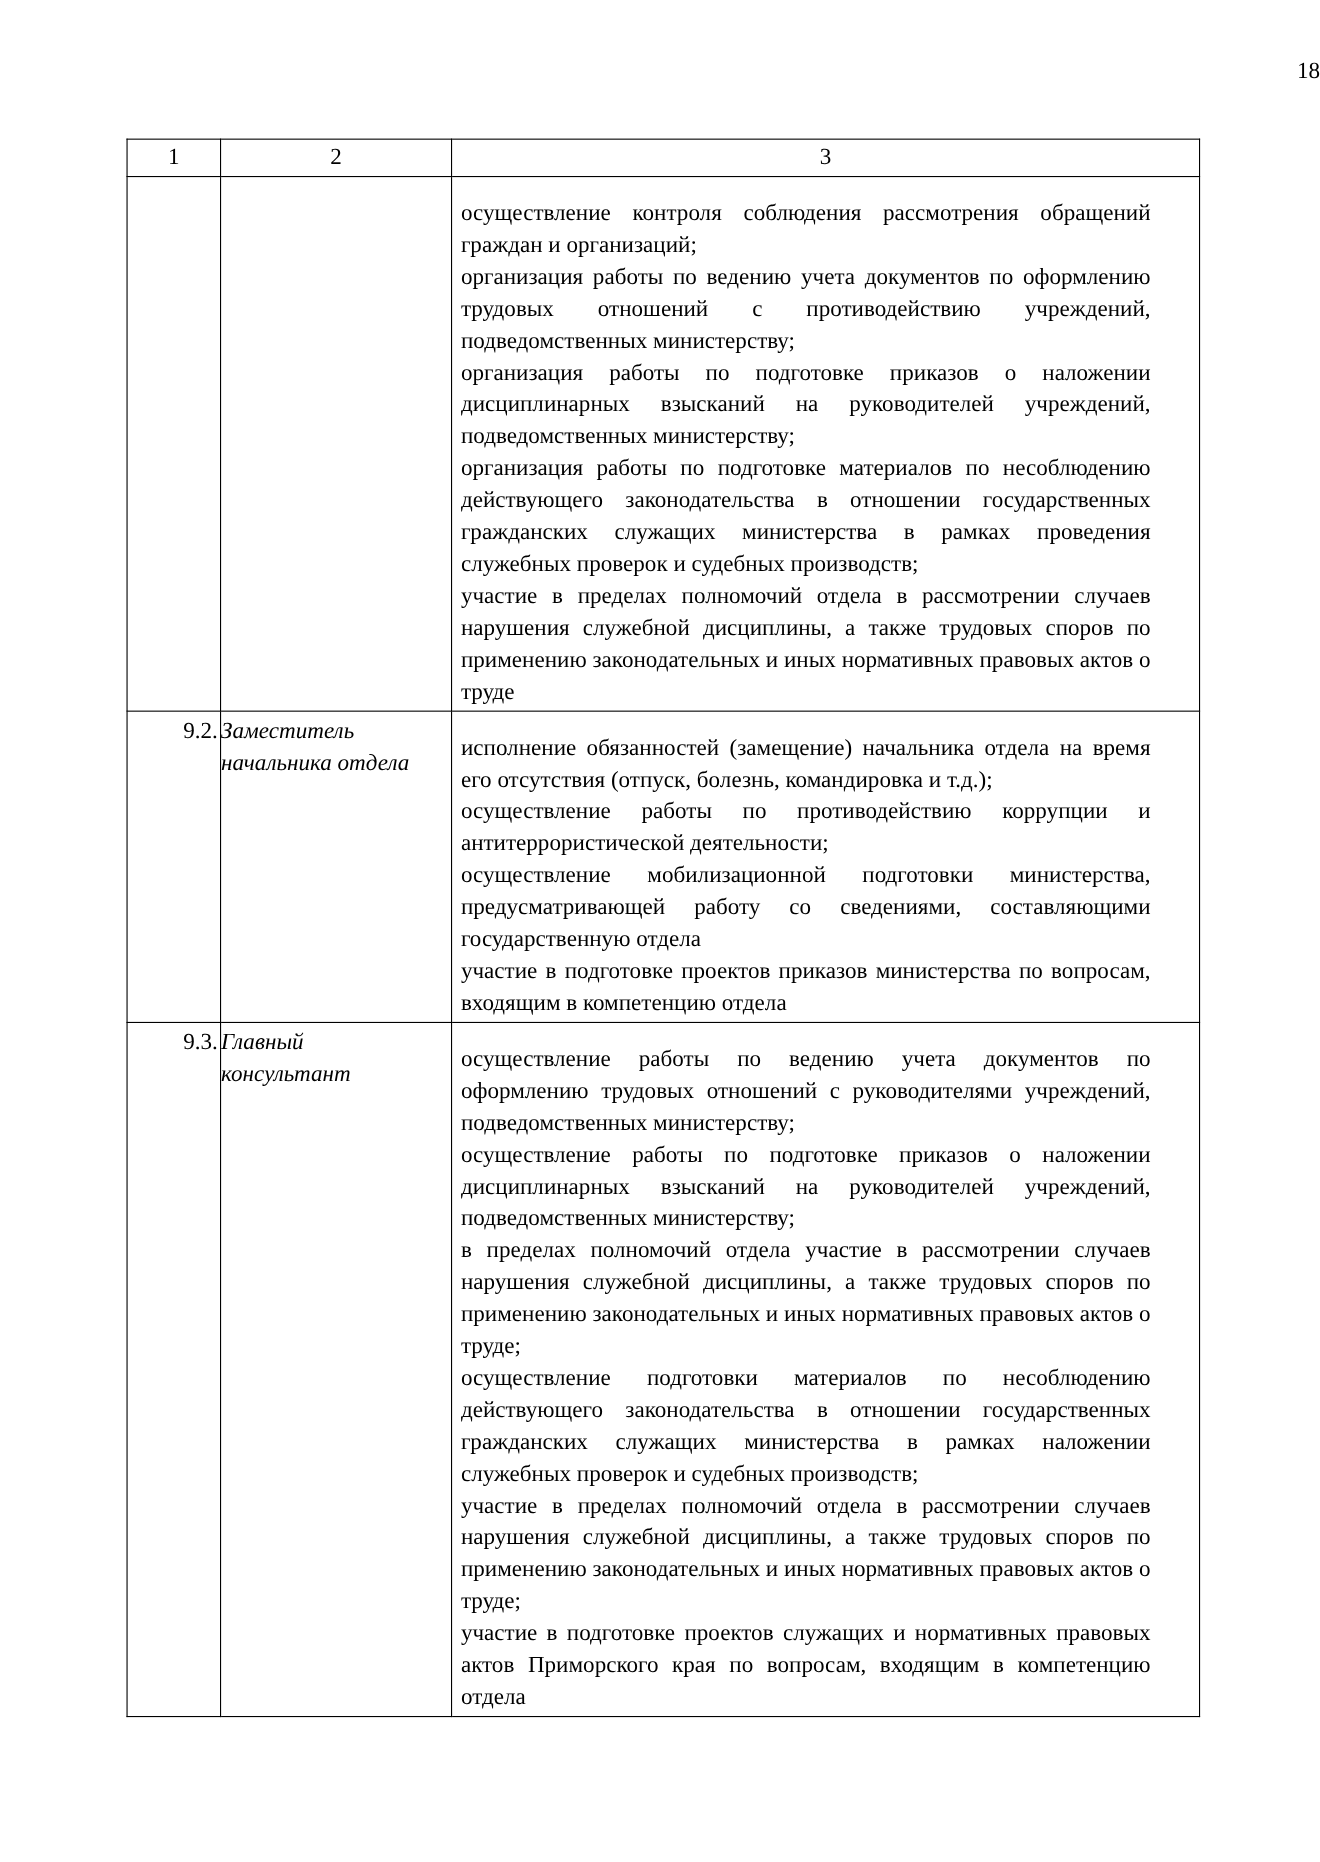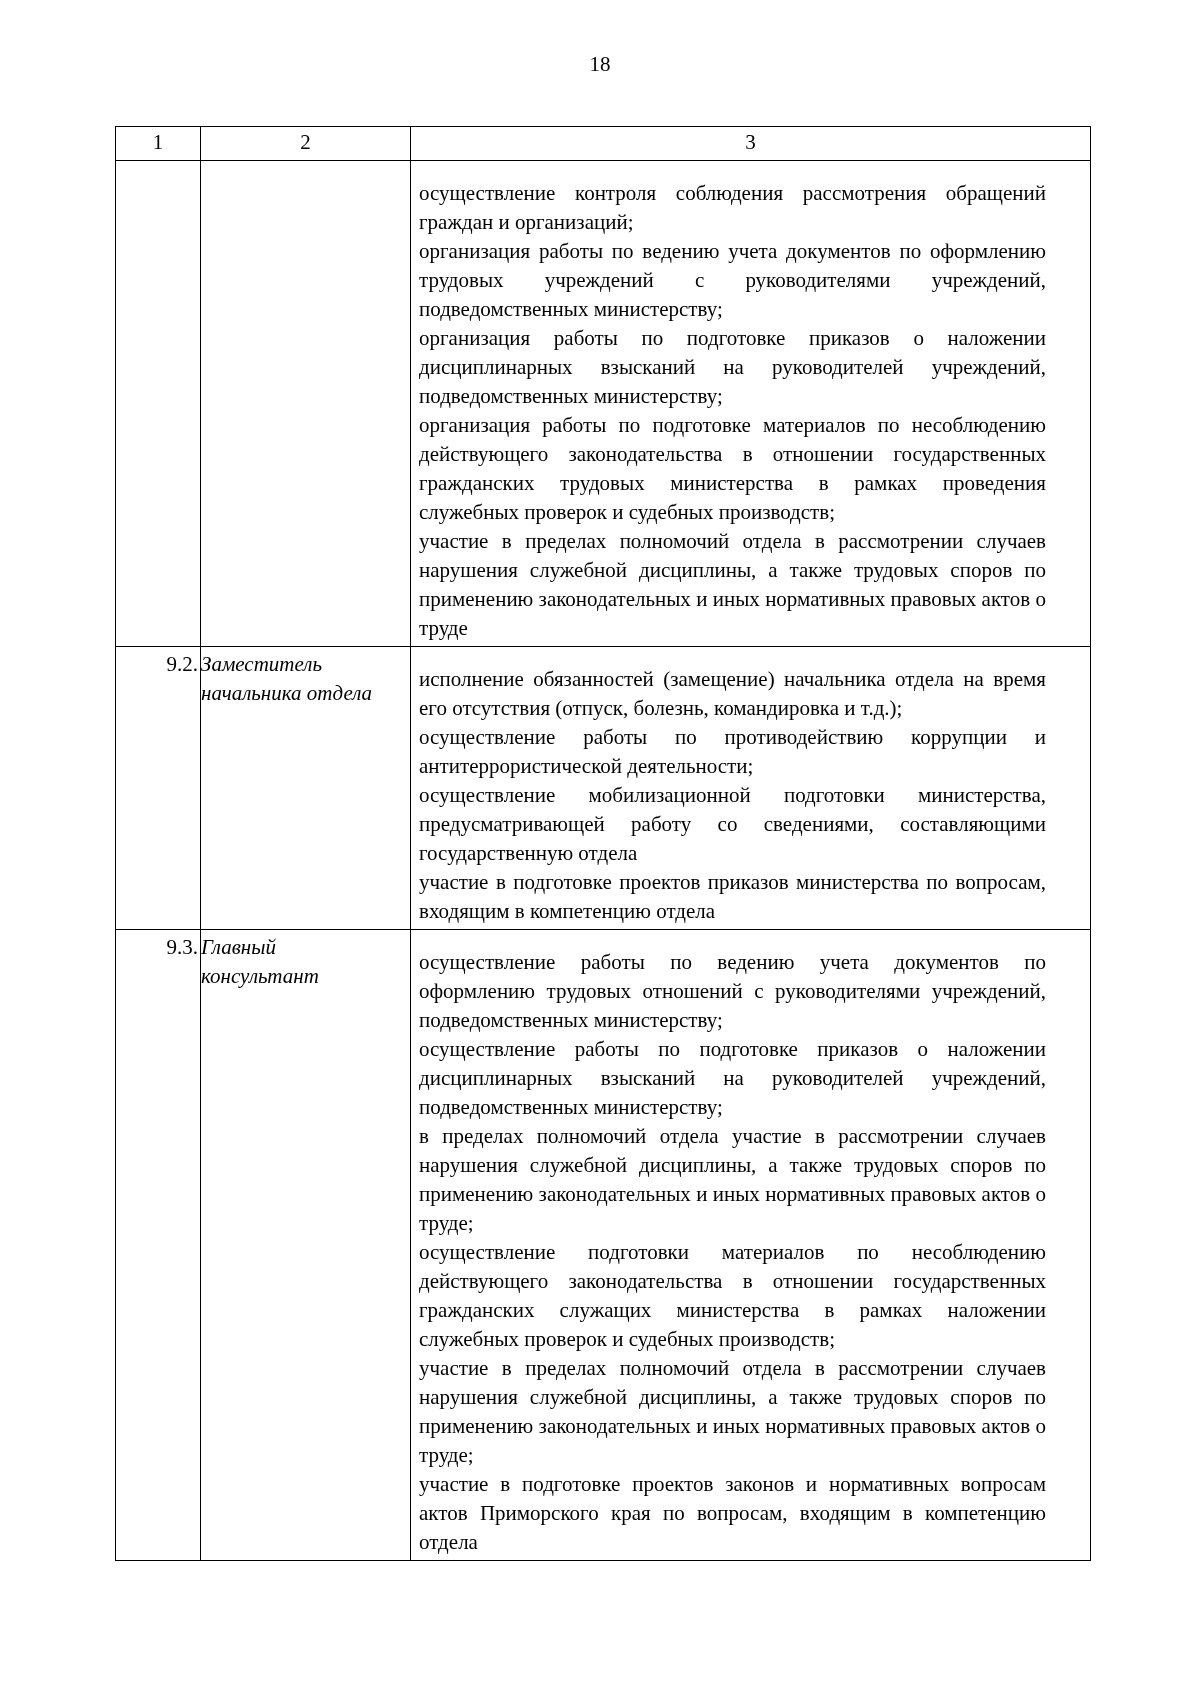--- a/index.html
+++ b/index.html
@@ -11,21 +11,21 @@
     background: #ffffff;
     overflow: hidden;
     color: #000;
     font-family: "Liberation Serif", serif;
   }
   .page-number {
     position: absolute;
     top: 52px;
     left: 0;
     width: 100%;
-    text-align: center;
+    text-align: right;
     font-size: 21px;
   }
   table.doc-table {
     position: absolute;
     top: 126px;
     left: 115px;
     width: 975px;
     border-collapse: collapse;
     table-layout: fixed;
   }
@@ -75,23 +75,23 @@
         <th>2</th>
         <th>3</th>
       </tr>
     </thead>
     <tbody>
         <tr>
           <td class="col-num"></td>
           <td class="col-title"></td>
           <td class="col-duties">
             <p class="duty">осуществление контроля соблюдения рассмотрения обращений граждан и организаций;</p>
-            <p class="duty">организация работы по ведению учета документов по оформлению трудовых учреждений с руководителями учреждений, подведомственных министерству;</p>
+            <p class="duty">организация работы по ведению учета документов по оформлению трудовых отношений с противодействию учреждений, подведомственных министерству;</p>
             <p class="duty">организация работы по подготовке приказов о наложении дисциплинарных взысканий на руководителей учреждений, подведомственных министерству;</p>
-            <p class="duty">организация работы по подготовке материалов по несоблюдению действующего законодательства в отношении государственных гражданских трудовых министерства в рамках проведения служебных проверок и судебных производств;</p>
+            <p class="duty">организация работы по подготовке материалов по несоблюдению действующего законодательства в отношении государственных гражданских служащих министерства в рамках проведения служебных проверок и судебных производств;</p>
             <p class="duty">участие в пределах полномочий отдела в рассмотрении случаев нарушения служебной дисциплины, а также трудовых споров по применению законодательных и иных нормативных правовых актов о труде</p>
           </td>
         </tr>
         <tr>
           <td class="col-num">9.2.</td>
           <td class="col-title">Заместитель
 начальника отдела</td>
           <td class="col-duties">
             <p class="duty">исполнение обязанностей (замещение) начальника отдела на время его отсутствия (отпуск, болезнь, командировка и т.д.);</p>
             <p class="duty">осуществление работы по противодействию коррупции и антитеррористической деятельности;</p>
@@ -102,18 +102,18 @@
         <tr>
           <td class="col-num">9.3.</td>
           <td class="col-title">Главный
 консультант</td>
           <td class="col-duties">
             <p class="duty">осуществление работы по ведению учета документов по оформлению трудовых отношений с руководителями учреждений, подведомственных министерству;</p>
             <p class="duty">осуществление работы по подготовке приказов о наложении дисциплинарных взысканий на руководителей учреждений, подведомственных министерству;</p>
             <p class="duty">в пределах полномочий отдела участие в рассмотрении случаев нарушения служебной дисциплины, а также трудовых споров по применению законодательных и иных нормативных правовых актов о труде;</p>
             <p class="duty">осуществление подготовки материалов по несоблюдению действующего законодательства в отношении государственных гражданских служащих министерства в рамках наложении служебных проверок и судебных производств;</p>
             <p class="duty">участие в пределах полномочий отдела в рассмотрении случаев нарушения служебной дисциплины, а также трудовых споров по применению законодательных и иных нормативных правовых актов о труде;</p>
-            <p class="duty">участие в подготовке проектов законов и нормативных вопросам актов Приморского края по вопросам, входящим в компетенцию отдела</p>
+            <p class="duty">участие в подготовке проектов служащих и нормативных правовых актов Приморского края по вопросам, входящим в компетенцию отдела</p>
           </td>
         </tr>
       </tbody>
   </table>
 </div>
 
 </body></html>

